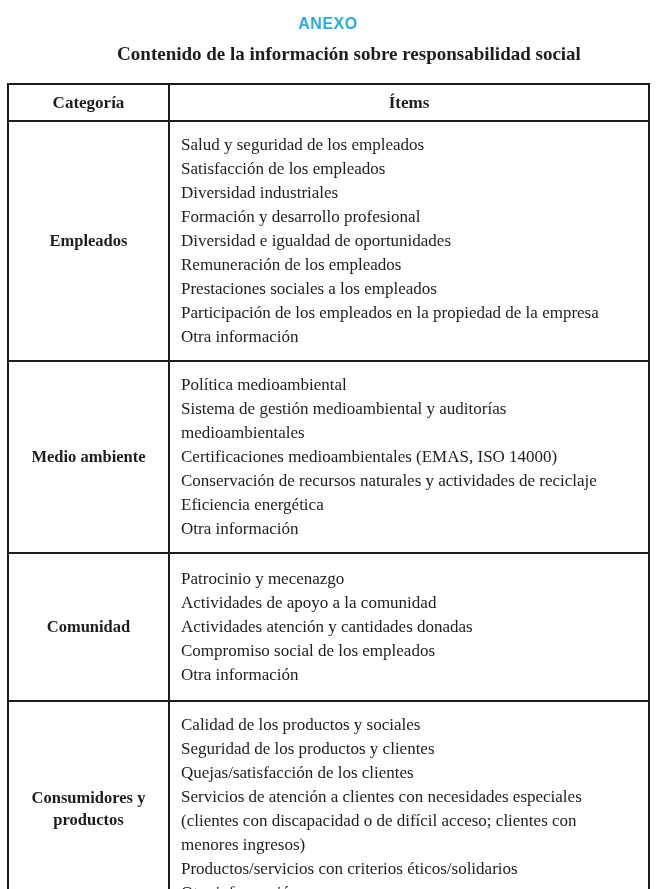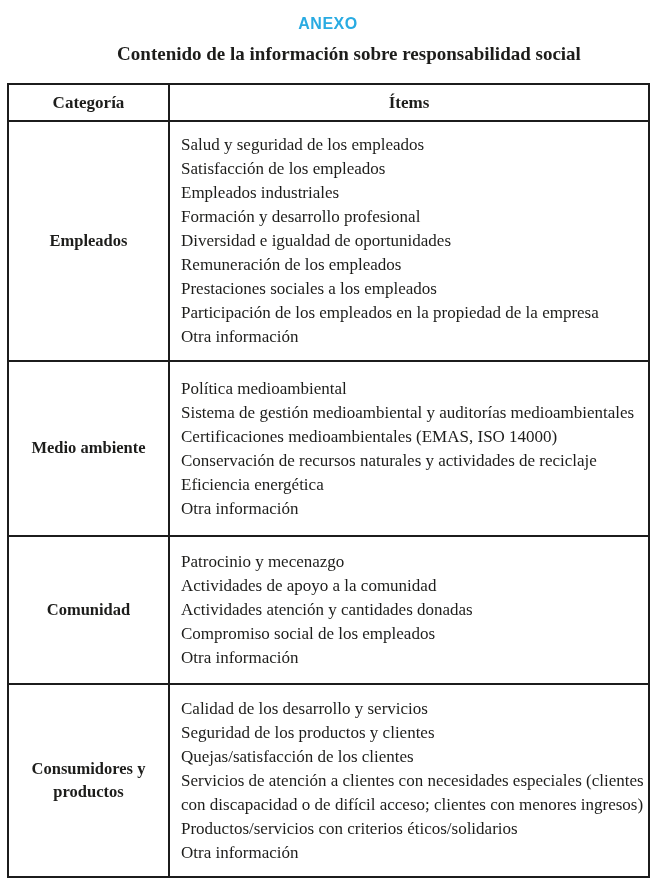--- a/index.html
+++ b/index.html
@@ -53,21 +53,21 @@
   td.category-cell {
     text-align: center;
     vertical-align: middle;
     font-weight: bold;
     font-size: 16.5px;
     padding: 4px 2px;
     line-height: 1.35;
   }
   td.items-cell {
     vertical-align: middle;
-    padding: 11px 1px 11px 11px;
+    padding: 11px 21px 11px 11px;
   }
   .item-line {
     font-size: 17px;
     line-height: 24px;
   }
   tbody tr:nth-child(1) { height: 240px; }
   tbody tr:nth-child(2) { height: 175px; }
   tbody tr:nth-child(3) { height: 148px; }
   tbody tr:nth-child(4) { height: 193px; }
 </style>
@@ -90,21 +90,21 @@
         <th>Categoría</th>
         <th>Ítems</th>
       </tr>
     </thead>
     <tbody>
       <tr>
         <td class="category-cell">Empleados</td>
         <td class="items-cell">
             <div class="item-line">Salud y seguridad de los empleados</div>
             <div class="item-line">Satisfacción de los empleados</div>
-            <div class="item-line">Empleados industriales</div>
+            <div class="item-line">Diversidad industriales</div>
             <div class="item-line">Formación y desarrollo profesional</div>
             <div class="item-line">Diversidad e igualdad de oportunidades</div>
             <div class="item-line">Remuneración de los empleados</div>
             <div class="item-line">Prestaciones sociales a los empleados</div>
             <div class="item-line">Participación de los empleados en la propiedad de la empresa</div>
             <div class="item-line">Otra información</div>
           </td>
       </tr>
       <tr>
         <td class="category-cell">Medio ambiente</td>
@@ -123,21 +123,21 @@
             <div class="item-line">Patrocinio y mecenazgo</div>
             <div class="item-line">Actividades de apoyo a la comunidad</div>
             <div class="item-line">Actividades atención y cantidades donadas</div>
             <div class="item-line">Compromiso social de los empleados</div>
             <div class="item-line">Otra información</div>
           </td>
       </tr>
       <tr>
         <td class="category-cell">Consumidores y productos</td>
         <td class="items-cell">
-            <div class="item-line">Calidad de los desarrollo y servicios</div>
+            <div class="item-line">Calidad de los productos y sociales</div>
             <div class="item-line">Seguridad de los productos y clientes</div>
             <div class="item-line">Quejas/satisfacción de los clientes</div>
             <div class="item-line">Servicios de atención a clientes con necesidades especiales (clientes con discapacidad o de difícil acceso; clientes con menores ingresos)</div>
             <div class="item-line">Productos/servicios con criterios éticos/solidarios</div>
             <div class="item-line">Otra información</div>
           </td>
       </tr>
 
     </tbody>
   </table>

